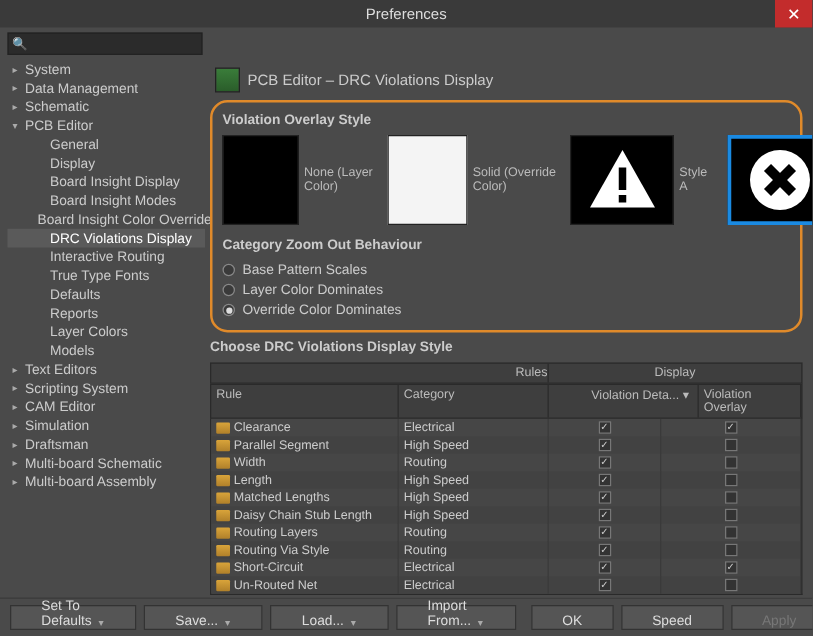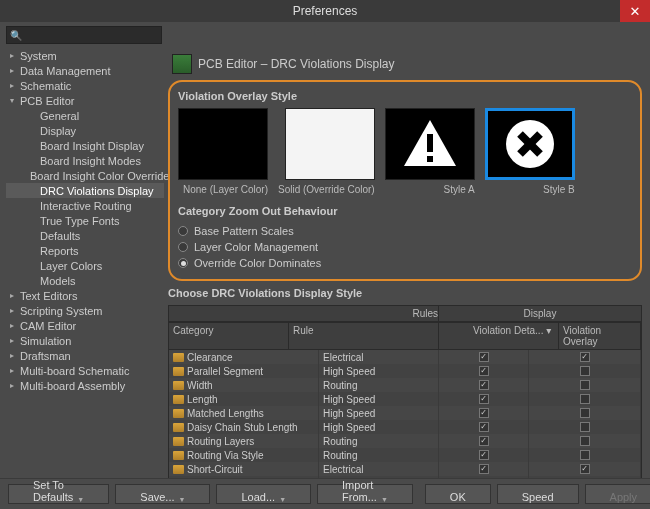--- a/index.html
+++ b/index.html
@@ -19,21 +19,21 @@
   .tree-item.depth2 { padding-left: 24px; }
   .tree-item .arrow { width: 10px; color: #aaa; font-size: 8px; }
   .tree-item.selected { background: #5a5a5a; color: #fff; }
   .main { flex: 1; background: #4a4a4a; padding: 4px 8px 4px 0; overflow: hidden; }
   .main-header { display: flex; align-items: center; gap: 6px; padding: 2px 0 6px 4px; }
   .main-header .icon { width: 20px; height: 20px; background: linear-gradient(#3a7d3a,#2a5d2a); border: 1px solid #222; }
   .main-header .text { color: #ccc; font-size: 12px; }
   .highlight-box { border: 2px solid #e08a2a; border-radius: 14px; padding: 6px 8px 8px 8px; margin-bottom: 6px; }
   .section-title { color: #ccc; font-size: 11px; margin: 2px 0 6px 0; font-weight: bold; }
   .swatches { display: flex; gap: 10px; }
-  .swatch-col { display: flex; flex-direction: column; align-items: flex-end; gap: 4px; }
+  .swatch-col { display: flex; flex-direction: row; align-items: center; gap: 4px; }
   .swatch { width: 90px; height: 72px; border: 1px solid #222; display: flex; align-items: center; justify-content: center; }
   .swatch.black { background: #000; }
   .swatch.white { background: #f4f4f4; }
   .swatch.stylea { background: #000; }
   .swatch.styleb { background: #000; border: 3px solid #1a8ae2; }
   .swatch svg { width: 60px; height: 60px; }
   .swatch-label { color: #bbb; font-size: 10px; }
   .radio-group { margin-top: 4px; }
   .radio-row { display: flex; align-items: center; gap: 6px; height: 16px; }
   .radio { width: 10px; height: 10px; border-radius: 50%; border: 1px solid #888; background: #3a3a3a; display: flex; align-items: center; justify-content: center; }
@@ -220,39 +220,39 @@
       </div>
 
       <div class="section-title" style="margin-top:10px;">Category Zoom Out Behaviour</div>
       <div class="radio-group" id="radios">
           <div class="radio-row">
             <div class="radio"></div>
             <span>Base Pattern Scales</span>
           </div>
           <div class="radio-row">
             <div class="radio"></div>
-            <span>Layer Color Management</span>
+            <span>Layer Color Dominates</span>
           </div>
           <div class="radio-row">
             <div class="radio checked"></div>
             <span>Override Color Dominates</span>
           </div>
         </div>
     </div>
 
     <div class="grid-section">
       <div class="section-title">Choose DRC Violations Display Style</div>
       <div>
         <div class="grid-header grid-header-top">
           <div class="gh-rules">Rules</div>
           <div class="gh-display">Display</div>
         </div>
         <div class="grid-header grid-header-bottom">
+          <div class="gh rule">Rule</div>
           <div class="gh cat">Category</div>
-          <div class="gh rule">Rule</div>
           <div class="gh vd">Violation Deta... ▾</div>
           <div class="gh vo">Violation Overlay</div>
         </div>
       </div>
       <div class="grid-body" id="grid-body">
           <div class="grid-row">
             <div class="gc rule">
               <div class="rule-icon"></div>
               <span>Clearance</span>
             </div>

